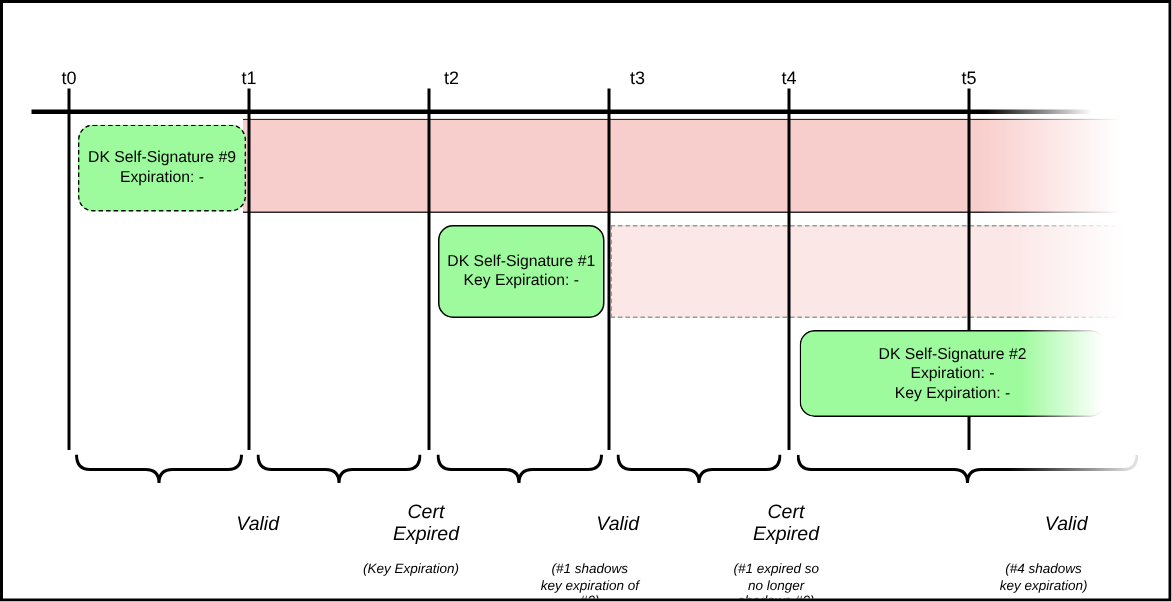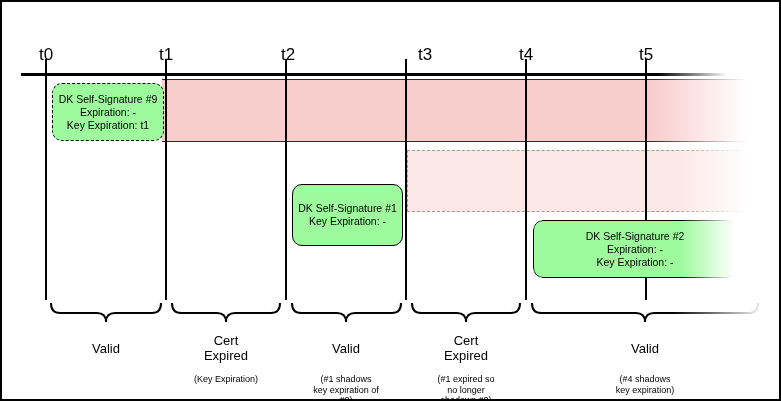--- a/index.html
+++ b/index.html
@@ -9,21 +9,21 @@
     font-family:"Liberation Sans", sans-serif; color:#000; overflow:hidden;
   }
   
   .axis {
     position:absolute; left:19px; top:71px; width:707px; height:3px;
     background:linear-gradient(to right, #000 90%, rgba(0,0,0,0) 100%);
   }
   
   .tick-label {
     position:absolute; top:43px; width:34px; margin-left:-17px;
-    text-align:center; font-size:17px;
+    text-align:center; font-size:12px;
   }
   
   .vline {
     position:absolute; top:57px; height:241px; width:2px; background:#000;
   }
   
   .band {
     position:absolute; box-sizing:border-box;
   }
   .band-dark {
@@ -41,36 +41,36 @@
     mask-image:linear-gradient(to right,#000 78%,rgba(0,0,0,0) 100%);
   }
   
   .sig-box {
     position:absolute; box-sizing:border-box; border-radius:10px;
     background:var(--signature-fill,#9dfa9d); border:1.5px solid #000;
     font-size:10.5px; line-height:13px; text-align:center;
     display:flex; flex-direction:column; justify-content:center;
   }
   .sig-0 { left:50px;  top:81px;  width:112px; height:58px; border-style:dashed; }
-  .sig-1 { left:290px; top:148px; width:111px; height:62px;margin-top:34px; }
+  .sig-1 { left:290px; top:148px; width:111px; height:62px; }
   .sig-2 { left:531px; top:218px; width:204px; height:58px;
     -webkit-mask-image:linear-gradient(to right,#000 72%,rgba(0,0,0,0) 99%);
     mask-image:linear-gradient(to right,#000 72%,rgba(0,0,0,0) 99%);
   }
   
   .brace { position:absolute; top:301px; height:20px; }
   .brace svg { display:block; }
   .brace-fade {
     -webkit-mask-image:linear-gradient(to right,#000 62%,rgba(0,0,0,0.12) 98%);
     mask-image:linear-gradient(to right,#000 62%,rgba(0,0,0,0.12) 98%);
   }
   
   .section-label {
     position:absolute; top:330px; width:160px; margin-left:-80px;
-    display:flex; flex-direction:column; align-items:center;
+    display:flex; flex-direction:column; align-items:flex-end;font-style:italic;
   }
   .section-main {
     font-size:13px; line-height:15px; text-align:center; white-space:pre-line;
     min-height:32px; display:flex; flex-direction:column; justify-content:center;
   }
   .section-sub {
     font-size:9px; line-height:10.5px; text-align:center; white-space:pre-line;
     margin-top:10px; color:#000;
   }
 </style>
@@ -79,36 +79,35 @@
 
 <div class="canvas">
 
   <div class="axis"></div>
 
   <div class="band band-dark"></div>
   <div class="band band-faint"></div>
 
   <div class="tick-label" style="left:44px">t0</div>
   <div class="tick-label" style="left:164px">t1</div>
-  <div class="tick-label" style="left:286px">t2</div>
+  <div class="tick-label" style="left:299px">t2</div>
   <div class="tick-label" style="left:423px">t3</div>
   <div class="tick-label" style="left:524px">t4</div>
   <div class="tick-label" style="left:644px">t5</div>
 
   <div class="vline" style="left:43px"></div>
   <div class="vline" style="left:163px"></div>
   <div class="vline" style="left:283px"></div>
   <div class="vline" style="left:403px"></div>
   <div class="vline" style="left:523px"></div>
   <div class="vline" style="left:643px"></div>
 
   <div class="sig-box sig-0">
     <div>DK Self-Signature #9</div>
     <div>Expiration: -</div>
-    <div>Key Expiration: t1</div>
   </div>
   <div class="sig-box sig-1">
     <div>DK Self-Signature #1</div>
     <div>Key Expiration: -</div>
   </div>
   <div class="sig-box sig-2">
     <div>DK Self-Signature #2</div>
     <div>Expiration: -</div>
     <div>Key Expiration: -</div>
   </div>

